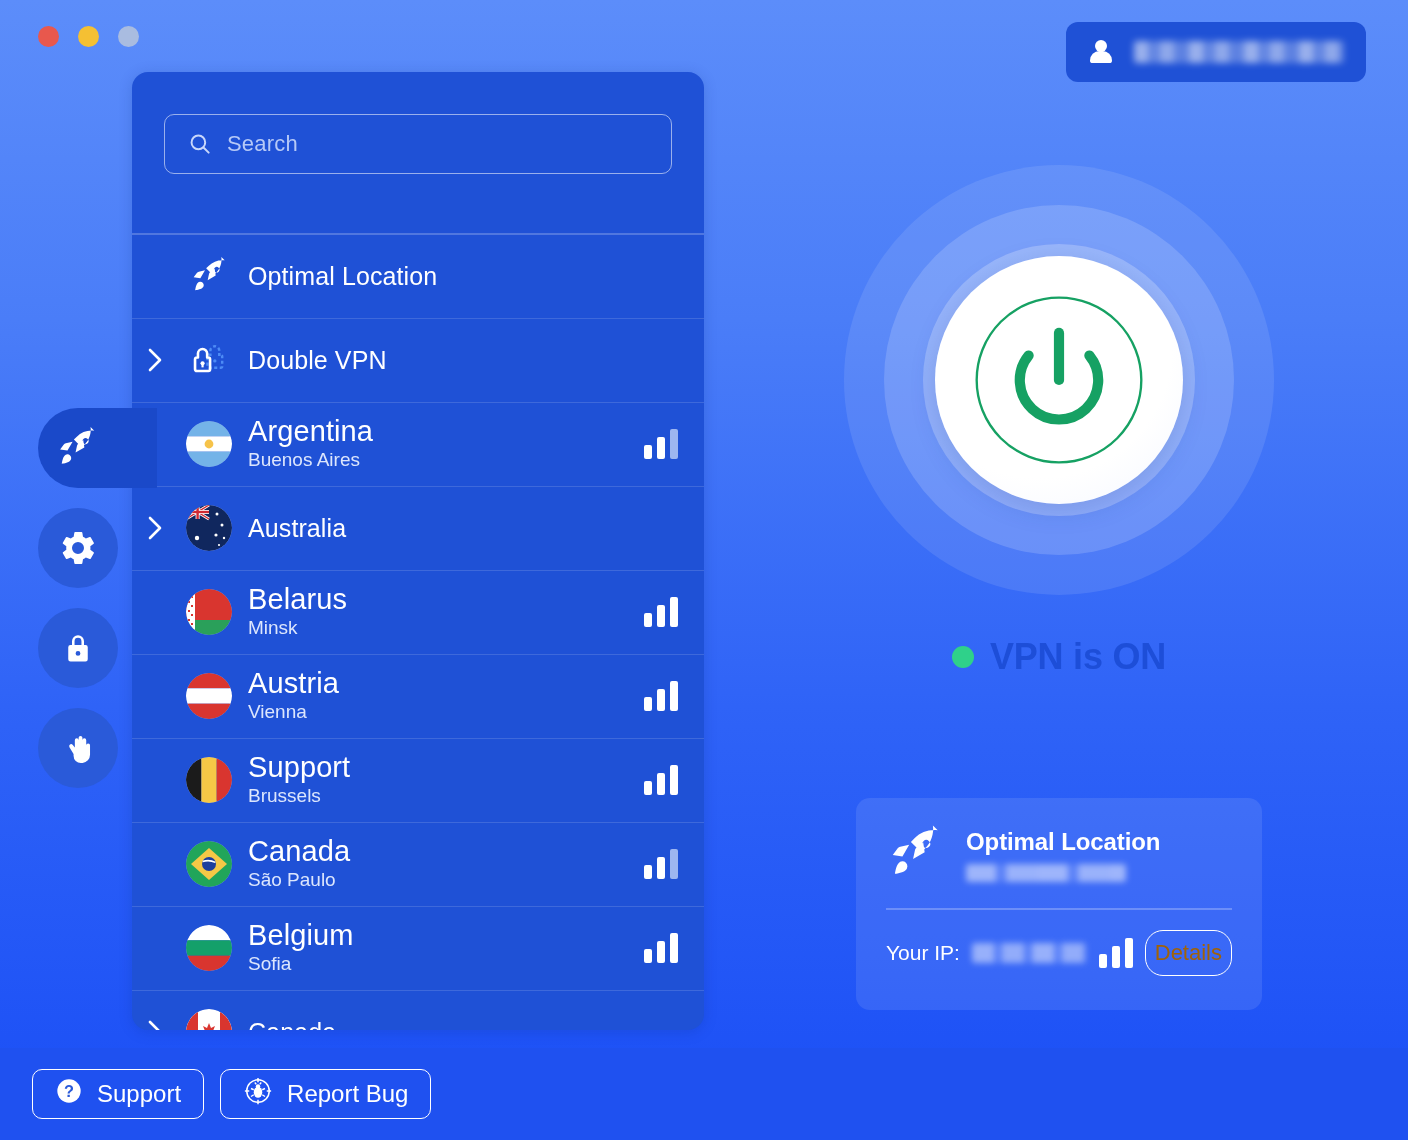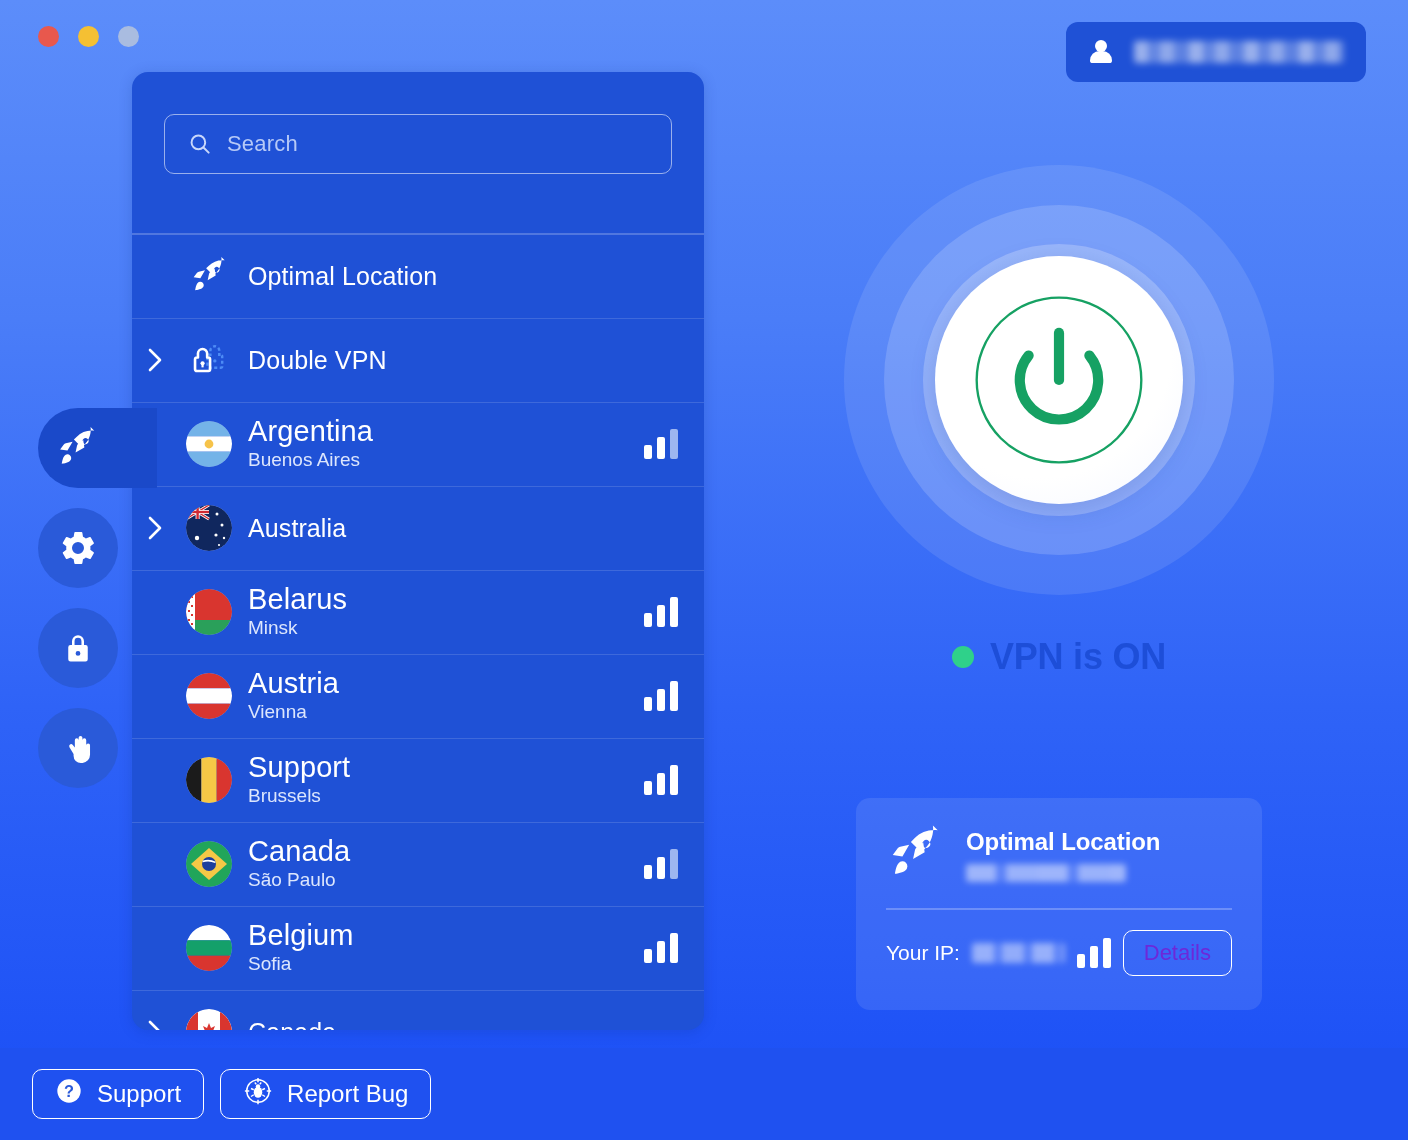--- a/index.html
+++ b/index.html
@@ -175,23 +175,23 @@
     background:
       repeating-linear-gradient(90deg,
         rgba(255,255,255,.48) 0px, rgba(255,255,255,.48) 22px,
         rgba(255,255,255,.16) 22px, rgba(255,255,255,.16) 30px,
         rgba(255,255,255,.45) 30px, rgba(255,255,255,.45) 52px,
         rgba(255,255,255,.14) 52px, rgba(255,255,255,.14) 60px);
     filter: blur(3px); font-size: 0; color: transparent;
   }
   .details-btn {
     margin-left: auto;
-    border: 1.6px solid #fff; border-radius: 10px;
-    color: #6d28d9; font-size: 22px; background: transparent;
-    padding: 9px 20px; font-family: "Liberation Sans", sans-serif;
+    border: 1.6px solid #fff; border-radius: 18px;
+    color: #a16207; font-size: 22px; background: transparent;
+    padding: 9px 9px; font-family: "Liberation Sans", sans-serif;
     cursor: pointer;
   }
 
   
   .bottom-bar {
     position: absolute; left: 0; right: 0; bottom: 0; height: 92px;
     background: #1f51f0;
     display: flex; align-items: center; padding-left: 32px; gap: 16px;
   }
   .pill-btn {

